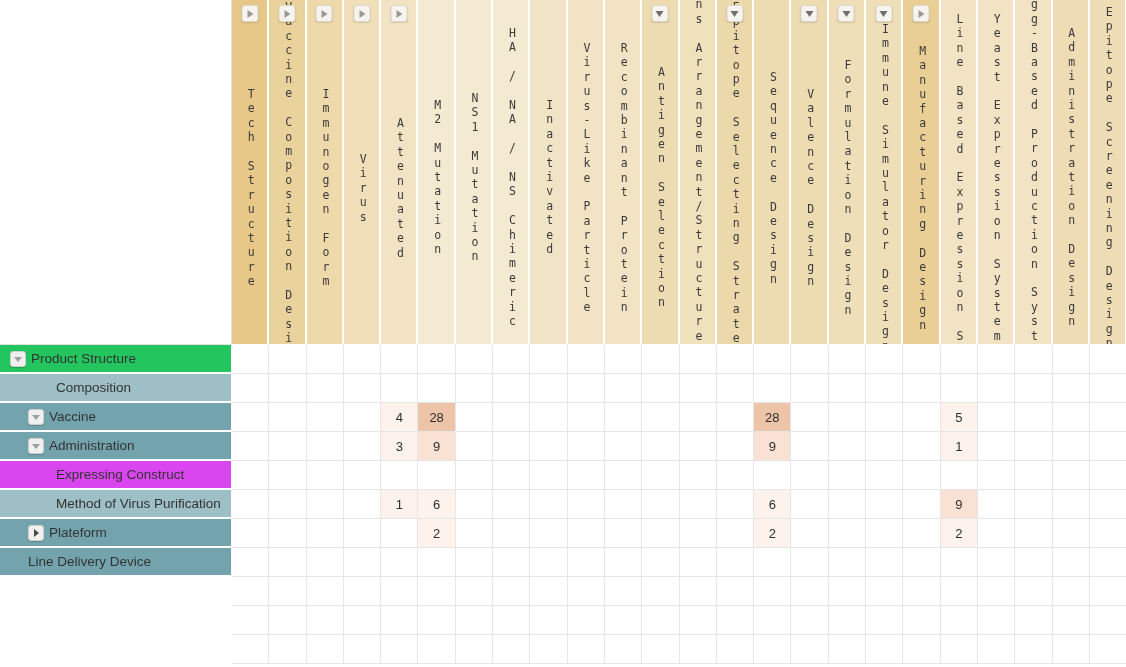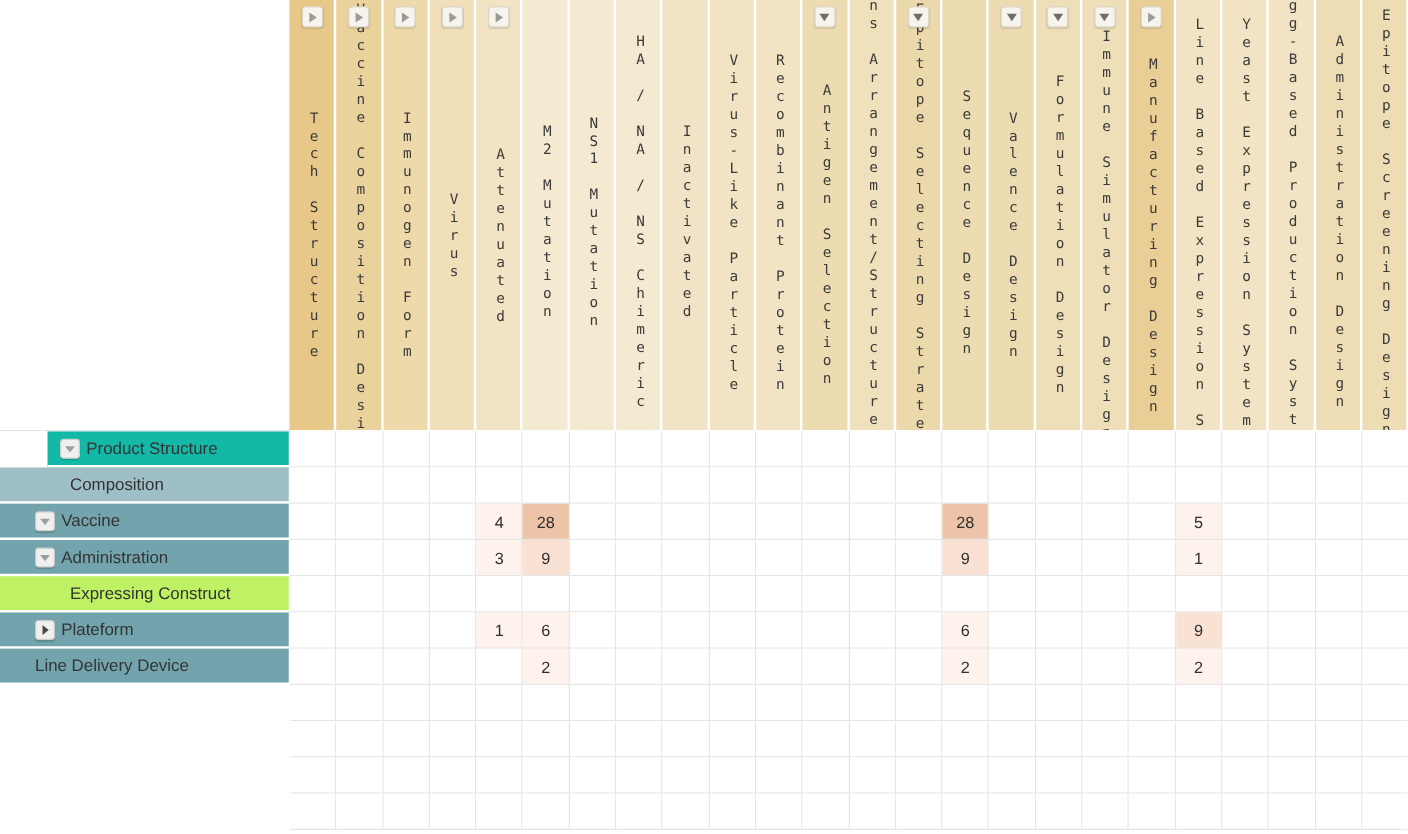--- a/index.html
+++ b/index.html
@@ -304,43 +304,46 @@
         </div>
         <div class="col-head" style="background: rgb(238, 221, 180);">
           <div class="vlabel">Administration Design</div>
         </div>
         <div class="col-head" style="background: rgb(238, 221, 180);">
           <div class="vlabel">Epitope Screening Design</div>
         </div>
       </div>
 
     <div class="row-headers" id="row-headers">
-        <div class="row-head lvl0" style="background: #14b8a6; margin-left: 38px;">
+        <div class="row-head lvl0" style="background: #22c55e;">
           <span class="row-chip expanded">
             <span class="tri"></span>
           </span>
           <span class="rlabel">Product Structure</span>
         </div>
         <div class="row-head lvl2" style="background: rgb(157, 191, 197);">
           <span class="rlabel">Composition</span>
         </div>
         <div class="row-head lvl1" style="background: rgb(115, 164, 173);">
           <span class="row-chip expanded">
             <span class="tri"></span>
           </span>
           <span class="rlabel">Vaccine</span>
         </div>
         <div class="row-head lvl1" style="background: rgb(115, 164, 173);">
           <span class="row-chip expanded">
             <span class="tri"></span>
           </span>
           <span class="rlabel">Administration</span>
         </div>
-        <div class="row-head lvl2" style="background: #bef264;">
+        <div class="row-head lvl2" style="background: #d946ef;">
           <span class="rlabel">Expressing Construct</span>
+        </div>
+        <div class="row-head lvl2" style="background: rgb(157, 191, 197);">
+          <span class="rlabel">Method of Virus Purification</span>
         </div>
         <div class="row-head lvl1" style="background: rgb(115, 164, 173);">
           <span class="row-chip collapsed">
             <span class="tri"></span>
           </span>
           <span class="rlabel">Plateform</span>
         </div>
         <div class="row-head lvl1" style="background: rgb(115, 164, 173);">
           <span class="rlabel">Line Delivery Device</span>
         </div>

